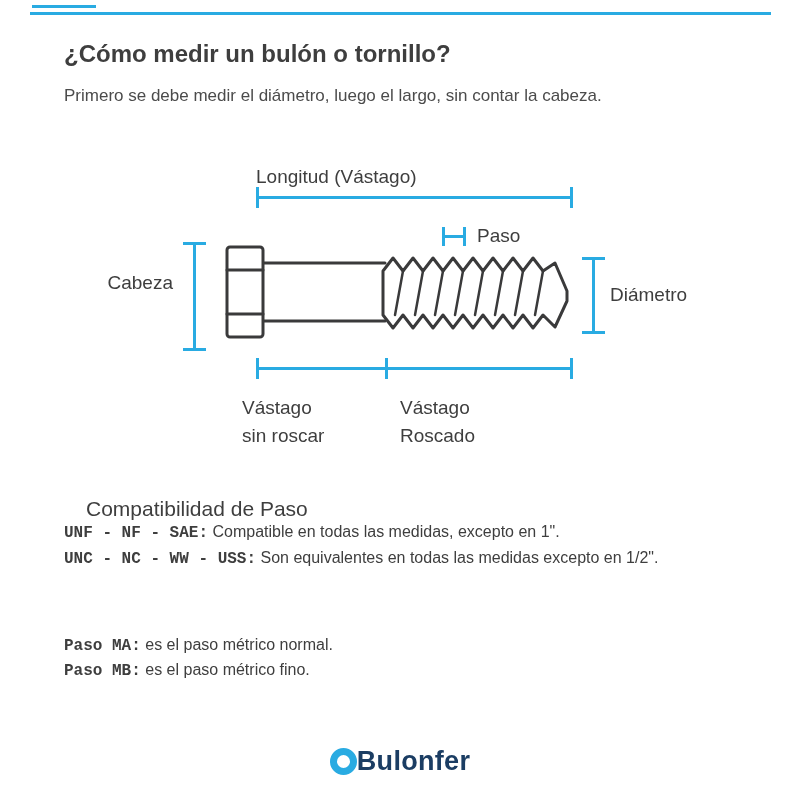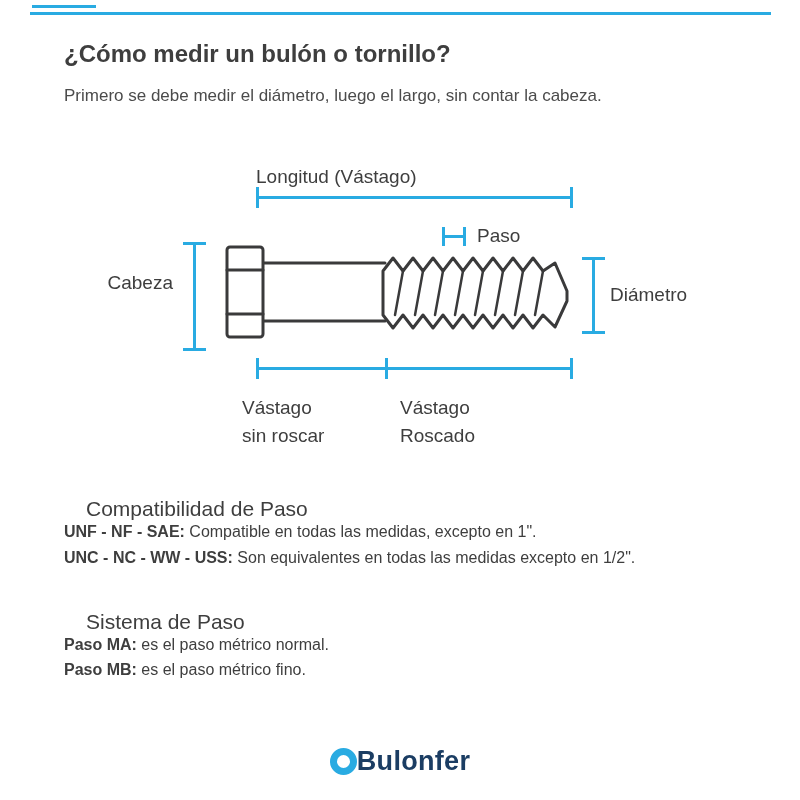--- a/index.html
+++ b/index.html
@@ -10,21 +10,21 @@
   .hline{position:absolute;height:3px;background:var(--accent,#29ABE2);}
   .vline{position:absolute;width:3px;background:var(--accent,#29ABE2);}
   .title{position:absolute;left:64px;top:40px;margin:0;font-size:24px;font-weight:bold;color:var(--text,#3e3e3e);}
   .subtitle{position:absolute;left:64px;top:86px;margin:0;font-size:17px;color:#4b4b4b;}
   .dlabel{position:absolute;font-size:19px;color:var(--text,#3e3e3e);}
   .center{text-align:left;}
   .right{text-align:right;}
   .two-line{line-height:28px;}
   .section-h{position:absolute;left:72px;margin:14px;font-size:21px;font-weight:normal;color:var(--text,#3e3e3e);}
   .section-item{position:absolute;left:64px;margin:0;font-size:16px;color:var(--text,#3e3e3e);}
-  .section-item .term{font-weight:bold;}
+  .section-item .term{font-weight:bold;font-family:Liberation Mono, monospace;}
   .bolt{position:absolute;left:225px;top:245px;}
   .bolt .shape{fill:#ffffff;stroke:var(--ink,#3a3a3b);stroke-width:3;stroke-linejoin:round;stroke-linecap:round;}
   .bolt .ol{stroke:var(--ink,#3a3a3b);stroke-width:3;stroke-linecap:round;}
   .bolt .thr{stroke:var(--ink,#3a3a3b);stroke-width:2.5;stroke-linecap:round;}
   .footer{position:absolute;left:0;top:746px;width:800px;display:flex;align-items:center;justify-content:center;}
   .logo-ring{width:13px;height:13px;border:7px solid var(--accent,#29ABE2);border-radius:50%;}
   .brand{font-size:27px;font-weight:bold;color:var(--brand,#1B3D63);letter-spacing:0.3px;}
 </style>
 </head>
 <body>
@@ -95,21 +95,20 @@
   </div>
 
   <h2 class="section-h" style="top:483px">Compatibilidad de Paso</h2>
   <p class="section-item" style="top:523px">
     <span class="term">UNF - NF - SAE:</span><span> Compatible en todas las medidas, excepto en 1".</span>
   </p>
   <p class="section-item" style="top:549px">
     <span class="term">UNC - NC - WW - USS:</span><span> Son equivalentes en todas las medidas excepto en 1/2".</span>
   </p>
 
-  <h2 class="section-h" style="top:596px">Sistema de Paso</h2>
   <p class="section-item" style="top:661px">
     <span class="term">Paso MB:</span><span> es el paso métrico fino.</span>
   </p>
   <p class="section-item" style="top:636px">
     <span class="term">Paso MA:</span><span> es el paso métrico normal.</span>
   </p>
 
   <div class="footer">
     <div class="logo-ring"></div>
     <div class="brand">Bulonfer</div>

